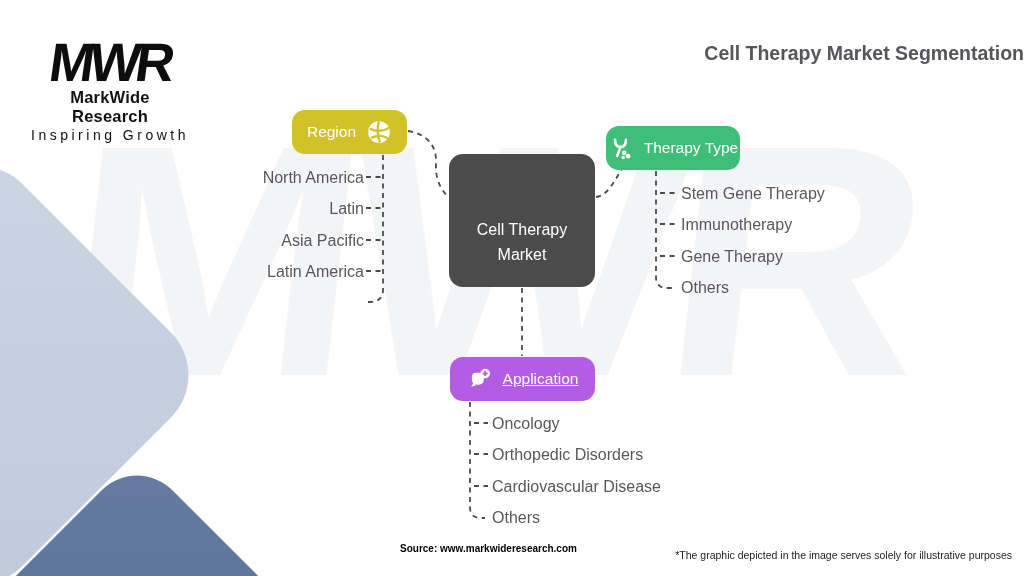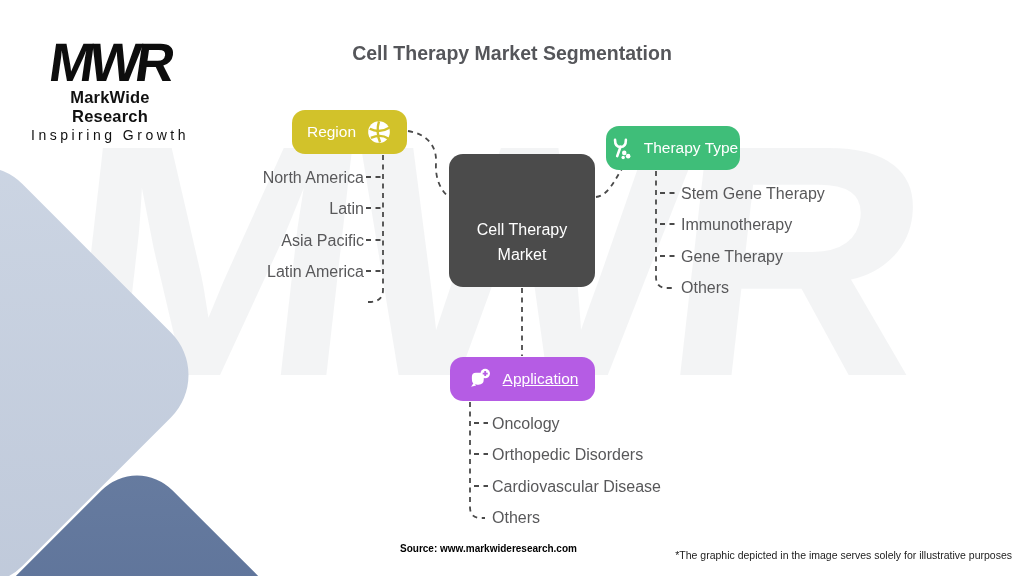--- a/index.html
+++ b/index.html
@@ -19,21 +19,21 @@
                 transform:rotate(45deg);background:linear-gradient(135deg,#677ca0,#506690);}
 
   
   .logo{position:absolute;left:30px;top:34px;width:160px;text-align:center;z-index:2;}
   .logo-mark{font-size:54px;font-weight:700;letter-spacing:-5px;color:#0d0d0d;
              line-height:56px;transform:skewX(-8deg);}
   .logo-name{font-size:16.5px;font-weight:700;color:#111;letter-spacing:0.2px;margin-top:-2px;}
   .logo-tagline{font-size:14px;font-weight:400;color:#111;letter-spacing:3.5px;margin-top:1px;}
 
   
-  .title{position:absolute;left:0;right:0;top:42px;margin:0;text-align:center;z-index:2;
+  .title{position:absolute;left:0;right:0;top:42px;margin:0;text-align:right;z-index:2;
          font-size:19.5px;font-weight:700;color:#55565a;}
 
   
   .connectors{position:absolute;left:0;top:0;z-index:1;pointer-events:none;}
   .connectors path{stroke:#4a4a4a;stroke-width:1.8;fill:none;stroke-dasharray:5 4.5;}
 
   
   .center-node{position:absolute;left:449px;top:154px;width:146px;height:133px;z-index:2;
                background:#4b4b4b;border-radius:14px;display:flex;flex-direction:column;
                justify-content:flex-end;align-items:center;padding-bottom:20px;box-sizing:border-box;}

